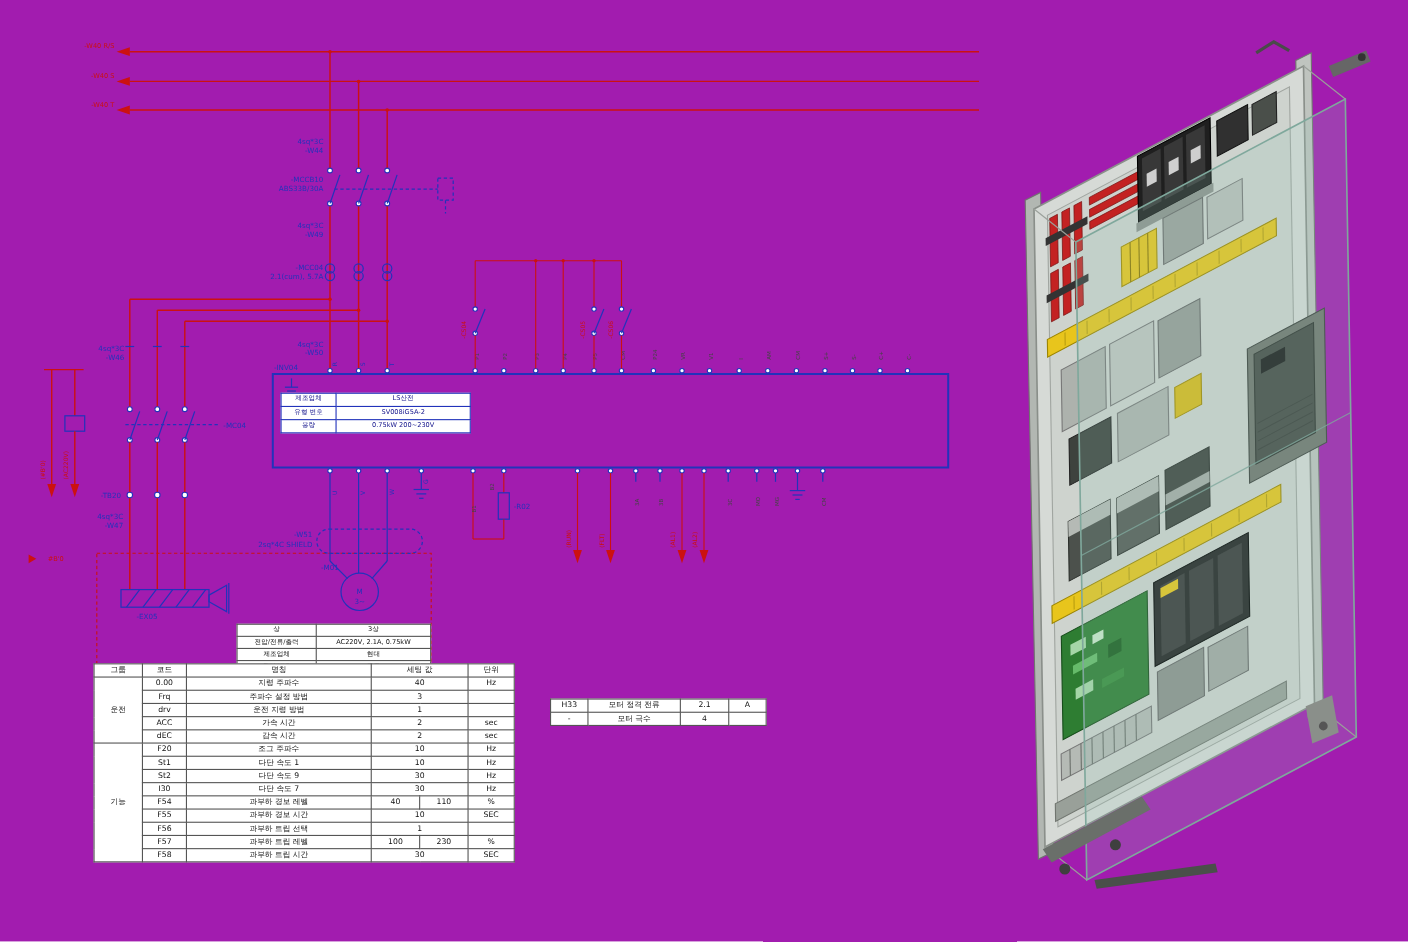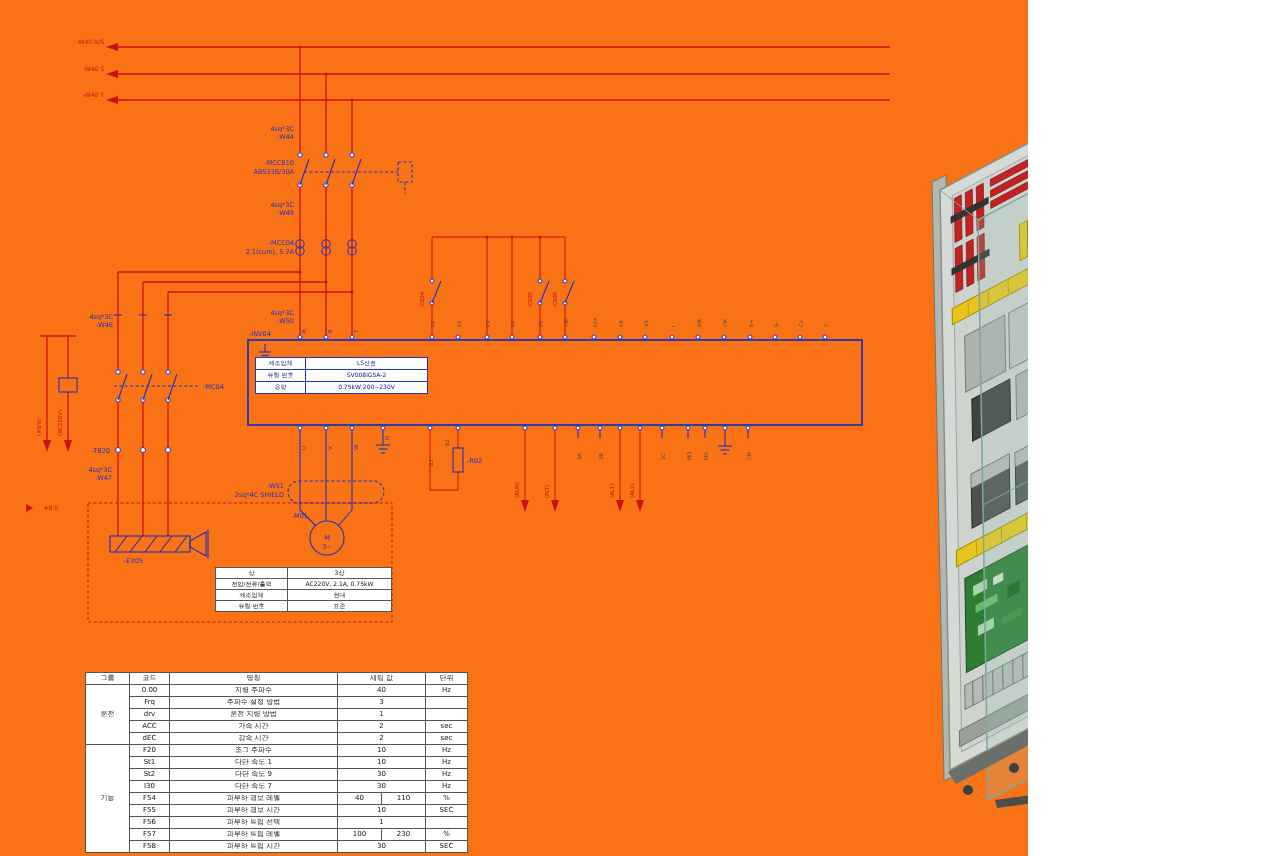--- a/index.html
+++ b/index.html
@@ -1,18 +1,18 @@
 <!DOCTYPE html>
 <html><head>
 <meta charset="utf-8">
 <style>
   *{margin:0;padding:0;box-sizing:border-box}
   html,body{background:#fff}
   body{font-family:"DejaVu Sans",sans-serif}
-  .canvas{position:relative;width:1028px;height:856px;background:#f97316;overflow:hidden}
+  .canvas{position:relative;width:1280px;height:856px;background:#a21caf;overflow:hidden}
   svg{position:absolute;top:0;left:0}
   svg.schematic{left:0;top:0}
   svg.panel3d{left:920px;top:30px}
   text{font-family:"DejaVu Sans",sans-serif}
   
   .wr{stroke:#cc1111;stroke-width:1.3;fill:none}
   .wrt{stroke:#cc1111;stroke-width:1;fill:none}
   .wb{stroke:#2233bb;stroke-width:1.1;fill:none}
   .cir{stroke:#2233bb;stroke-width:1;fill:#fff}
   .dot{fill:#cc1111;stroke:none}
@@ -21,21 +21,21 @@
   
   .lb{fill:#2233bb;font-size:6.5px}
   .lbe{fill:#2233bb;font-size:6.5px;text-anchor:end}
   .lr{fill:#cc1111;font-size:6px;text-anchor:end}
   .rt{fill:#444;font-size:5px}
   .rtb{fill:#2233bb;font-size:5.5px}
   .rtr{fill:#cc1111;font-size:5.5px}
   
   table{border-collapse:collapse;position:absolute;background:#fff;color:#111}
   td,th{border:1px solid #555;font-weight:normal;text-align:center;padding:0 2px;height:12px;line-height:1.05}
-  .param-table{left:85px;top:672px;font-size:7px}
+  .param-table{left:85px;top:603px;font-size:7px}
   .aux-table{left:500px;top:635px;font-size:7px}
   .inv-info{left:255px;top:357px;font-size:6px;color:#10108a}
   .inv-info td{border-color:#2233bb;height:12px}
   .motor-info{left:215px;top:567px;font-size:6px}
   .motor-info td{border-color:#555;height:11px}
 </style>
 </head>
 <body>
 
 <div class="canvas">
@@ -478,20 +478,42 @@
   </tr>
   <tr>
     <td>F58</td>
     <td>과부하 트립 시간</td>
     <td colspan="2">30</td>
     <td>SEC</td>
   </tr>
 </tbody>
     </table>
 
+<table class="aux-table">
+  <colgroup>
+        <col style="width:34px">
+        <col style="width:84px">
+        <col style="width:44px">
+        <col style="width:34px">
+      </colgroup>
+  <tbody>
+        <tr>
+    <td>H33</td>
+    <td>모터 정격 전류</td>
+    <td>2.1</td>
+    <td>A</td>
+  </tr>
+  <tr>
+    <td>-</td>
+    <td>모터 극수</td>
+    <td>4</td>
+    <td></td>
+  </tr>
+</tbody>
+    </table>
 
 <svg class="panel3d" width="350" height="800" viewBox="0 0 350 800">
 
   <g>
     <polygon points="12,152 26,145 38,744 24,751" fill="#b2b7b2" stroke="#70756f" stroke-width="1"></polygon>
     <polygon points="258,25 272,18 283,615 269,622" fill="#bfc4bf" stroke="#70756f" stroke-width="1"></polygon>
   </g>
 
   <polygon points="20,160 265,30 275,610 30,740" fill="#d6dad6" stroke="#8a8f8a" stroke-width="1.5"></polygon>
 

